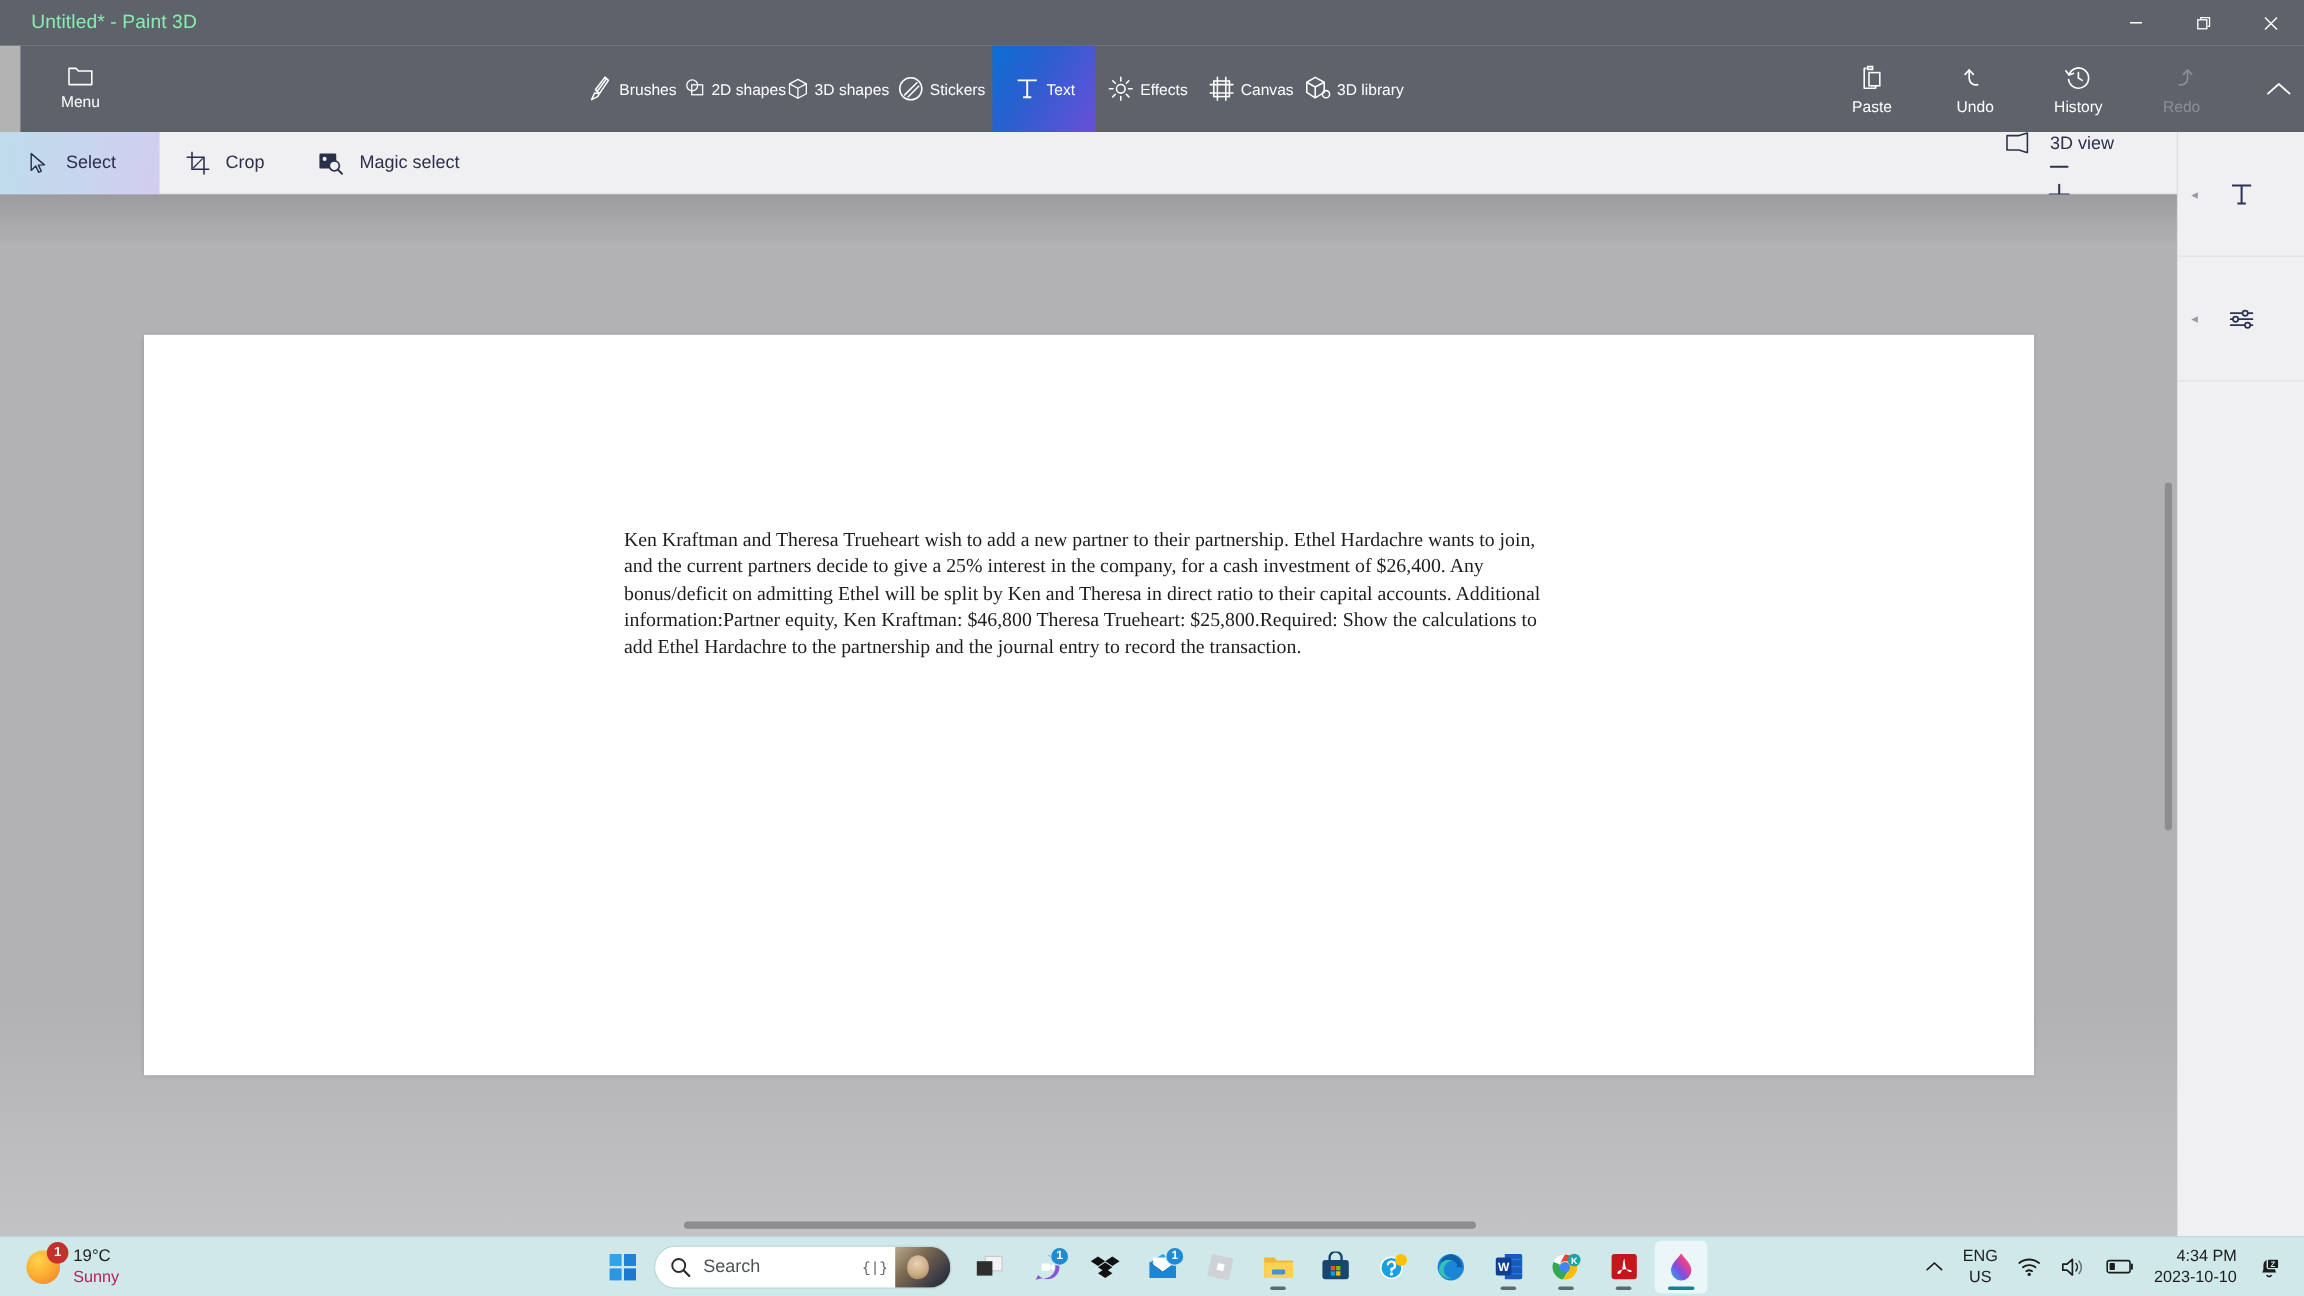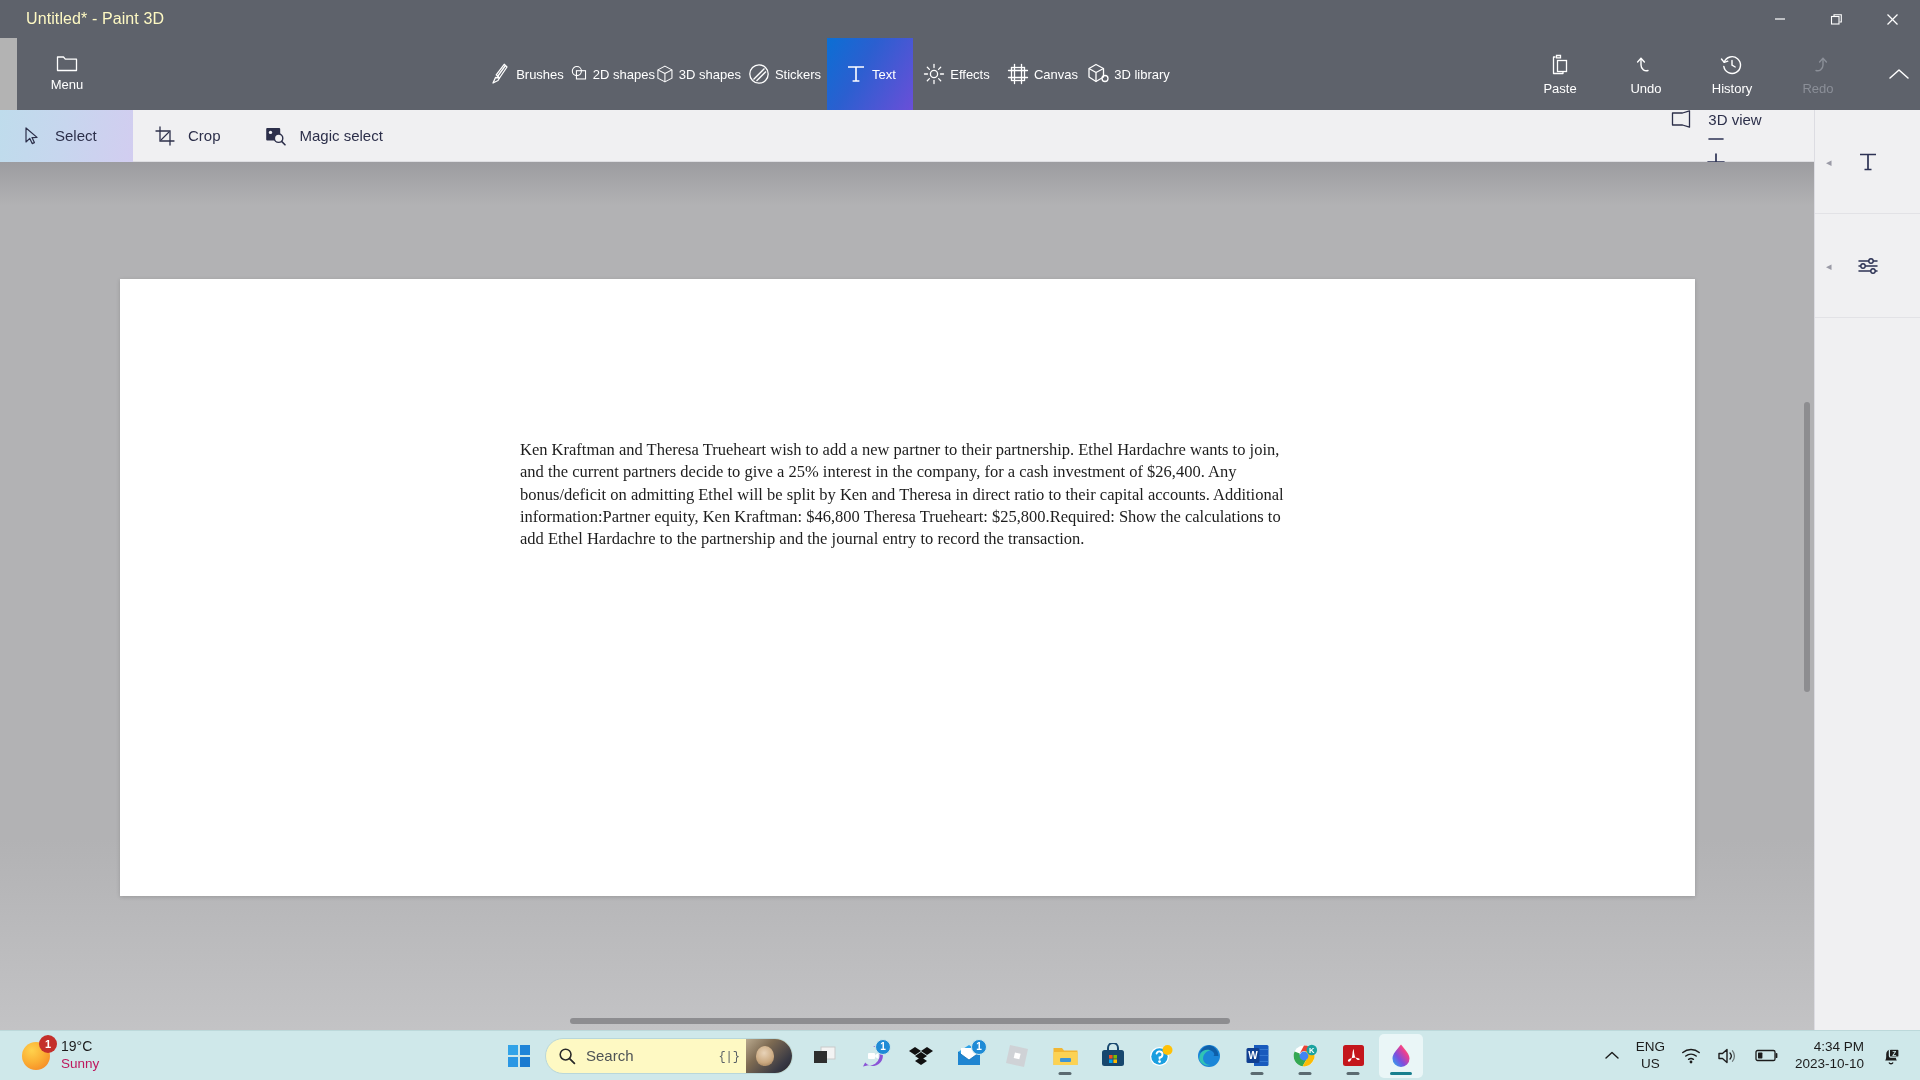--- a/index.html
+++ b/index.html
@@ -11,21 +11,21 @@
   }
   #app { position: relative; width: 1920px; height: 1080px; }
 
   
   .titlebar {
     position: absolute; top: 0; left: 0; width: 1920px; height: 38px;
     background: #5e626b;
     display: flex; align-items: center;
   }
   .title-text {
-    color: #fef9c3; font-size: 16px; margin-left: 26px;
+    color: #86efac; font-size: 16px; margin-left: 26px;
     letter-spacing: .1px; white-space: nowrap;
   }
   .wincontrols {
     position: absolute; right: 0; top: 0; height: 38px; display: flex;
   }
   .wc {
     width: 56px; height: 38px; display: flex; align-items: center;
     justify-content: center; color: #fff;
   }
 
@@ -190,21 +190,21 @@
   .winlogo { width: 22px; height: 22px; display: grid;
     grid-template-columns: 10px 10px; grid-template-rows: 10px 10px; gap: 2px; }
   .winlogo i { background: #2b8fe0; display: block; }
   .winlogo i:nth-child(1) { background: #32a3e8; }
   .winlogo i:nth-child(2) { background: #1f84d8; }
   .winlogo i:nth-child(3) { background: #2b97e4; }
   .winlogo i:nth-child(4) { background: #1a7ad0; }
 
   .searchbox {
     width: 248px; height: 36px; border-radius: 18px;
-    background: #fef9c3; border: 1px solid #b9d7da;
+    background: #ffffff; border: 1px solid #b9d7da;
     display: flex; align-items: center; padding: 0 12px; gap: 10px;
     position: relative; overflow: hidden;
   }
   .searchbox .ph { color: #4e5356; font-size: 15px; }
   .avatar {
     position: absolute; right: 0; top: 0; width: 46px; height: 36px;
     background: linear-gradient(135deg,#b9a98e 0%,#7d6a52 35%,#3a3a44 75%,#20202a 100%);
   }
   .avatar::after {
     content: ""; position: absolute; left: 10px; top: 7px;

